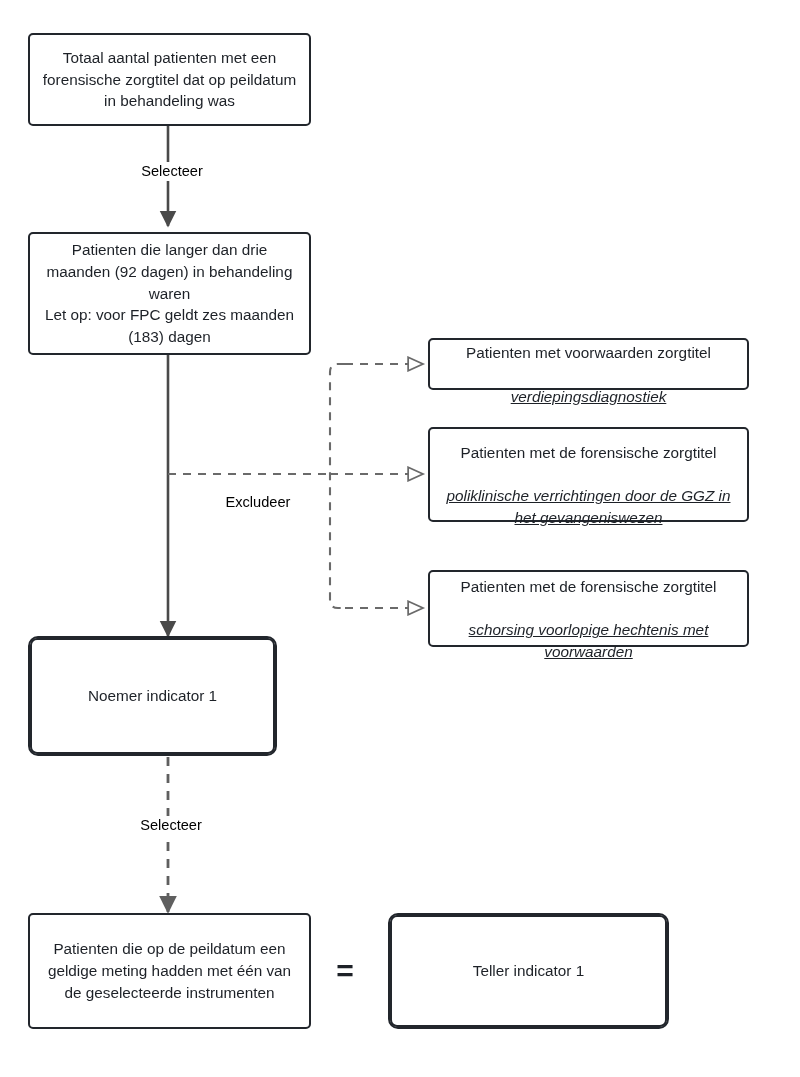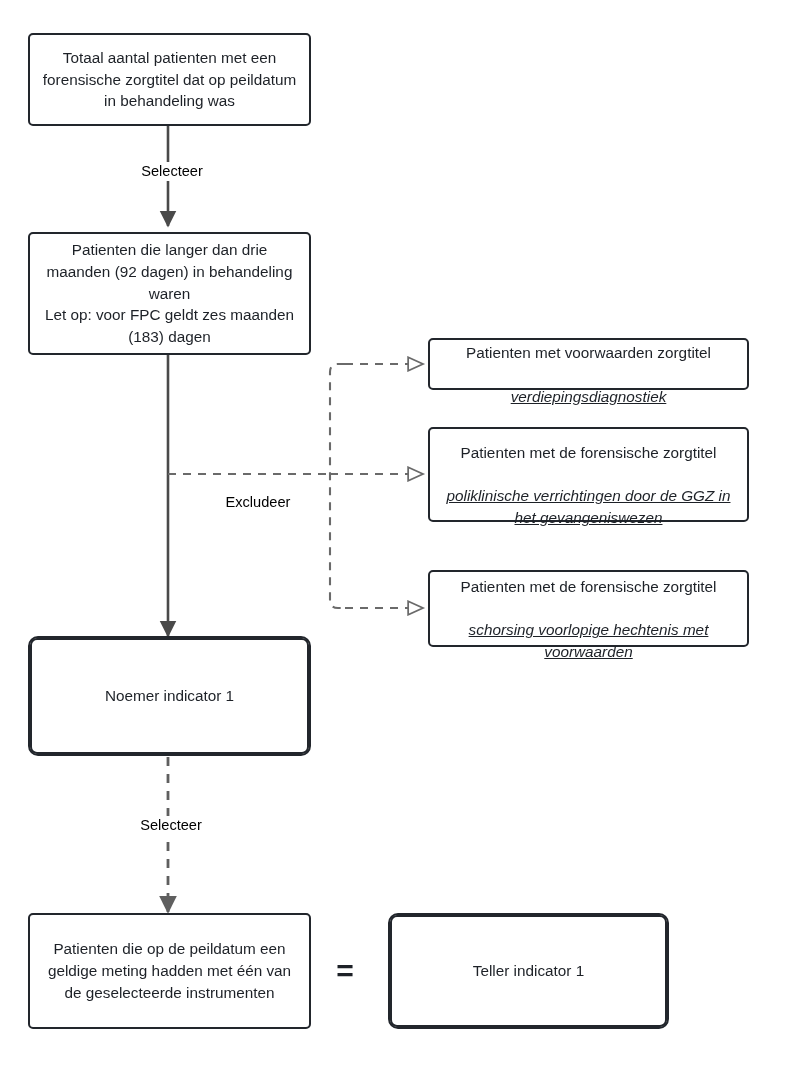--- a/index.html
+++ b/index.html
@@ -156,21 +156,21 @@
     </span>
   </div>
 
   <div class="node" style="left:428px; top:570px; width:321px; height:77px;">
     <span class="node-inner-text">
       <span>Patienten met de forensische zorgtitel</span><br>
       <span class="ital">schorsing voorlopige hechtenis met voorwaarden</span>
     </span>
   </div>
 
-  <div class="node double" style="left:28px; top:636px; width:283px; height:120px;">
+  <div class="node double" style="left:28px; top:636px; width:249px; height:120px;">
     <div class="dbl-inner">
       <span>Noemer indicator 1</span>
     </div>
   </div>
 
   <div class="node" style="left:28px; top:913px; width:283px; height:116px;text-align:center;">
     <span class="node-inner-text">Patienten die op de peildatum een geldige meting hadden met één van de geselecteerde instrumenten</span>
   </div>
 
   <div class="node double" style="left:388px; top:913px; width:281px; height:116px;">

